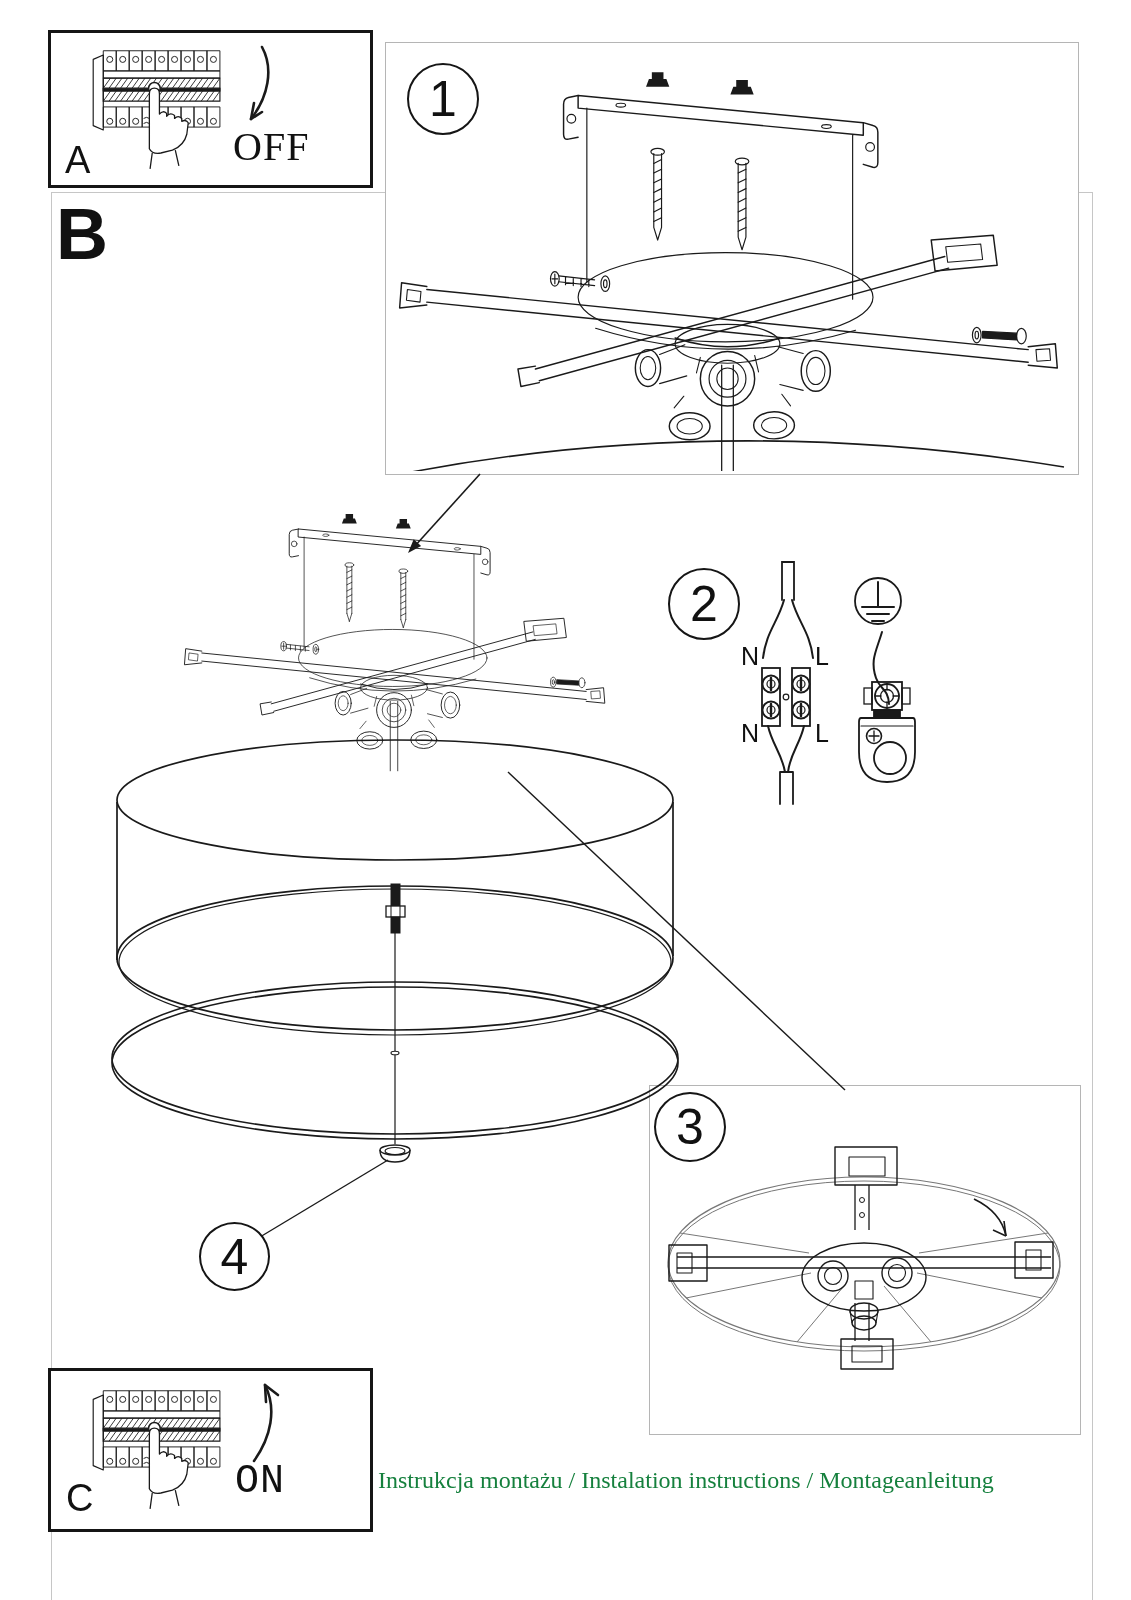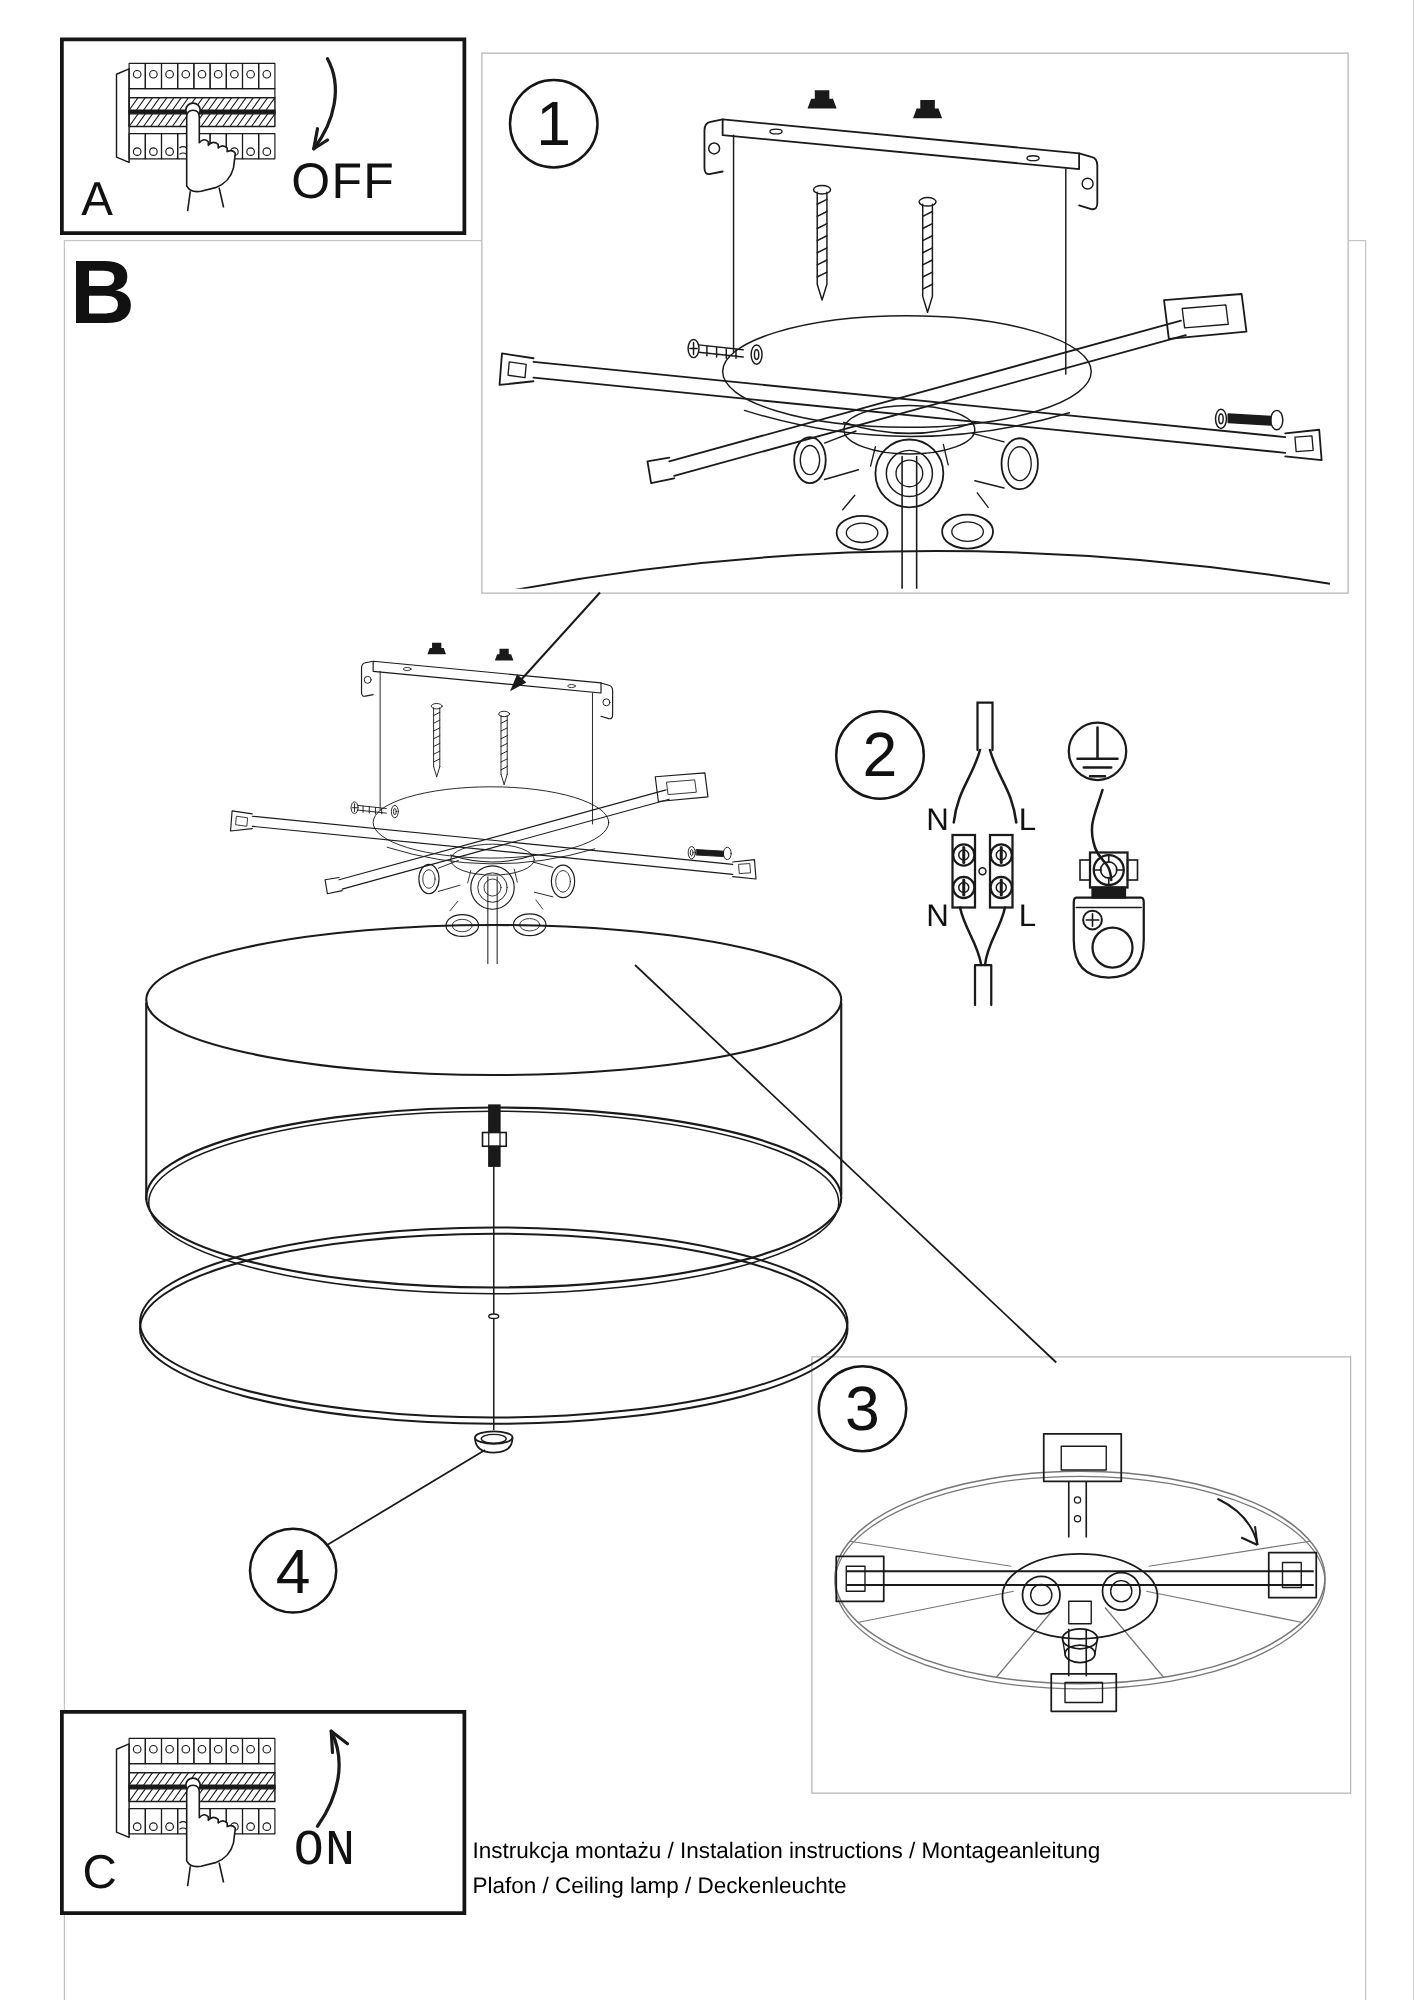--- a/index.html
+++ b/index.html
@@ -9,21 +9,21 @@
   .frame-light{border:1px solid #c6c6c6;background:transparent;}
   .stepbox{background:#fff;border:1.5px solid #b5b5b5;}
   .darkbox{background:#fff;border:3px solid #151515;}
   .circled{border:2.5px solid #151515;border-radius:50%;background:#fff;
            display:flex;align-items:center;justify-content:center;
            font-size:50px;line-height:1;color:#111;}
   .biglabel{font-size:38px;color:#111;}
   .actionlabel{font-size:40px;color:#111;letter-spacing:1px;}
   .wirelabel{font-size:25px;color:#111;width:34px;text-align:center;line-height:1;}
   #section-b-label{font-size:72px;font-weight:700;color:#111;line-height:1;}
-  #footer{font-size:18px;line-height:28px;color:#000000;}
+  #footer{font-size:24px;line-height:28px;color:#15803d;font-family:Liberation Serif, serif;}
   svg{display:block;}
 </style>
 </head>
 <body>
 
 <div id="page">
 
   <svg width="0" height="0" class="abs" aria-hidden="true">
     <defs>
       <g id="assembly" fill="none" stroke="#1a1a1a" stroke-width="1.5" stroke-linejoin="round" stroke-linecap="round">
@@ -288,33 +288,32 @@
 
   <div class="abs darkbox" style="left:48px;top:30px;width:319px;height:152px;overflow:hidden;">
     <svg class="abs" width="319" height="152" viewBox="0 0 319 152" style="left:0;top:0;">
       <use href="#breaker" transform="translate(35,12) scale(0.72)"></use>
       <g fill="none" stroke="#1a1a1a" stroke-width="2.6" stroke-linecap="round">
         <path d="M211,14 C223,36 217,64 200,86"></path>
         <path d="M200,86 L211,79 M200,86 L203,70"></path>
       </g>
     </svg>
     <div class="abs biglabel" style="left:14px;top:106px;">A</div>
-    <div class="abs actionlabel" style="left:182px;top:90px;">OFF</div>
+    <div class="abs actionlabel" style="left:182px;top:90px;font-family:Liberation Serif, serif;">OFF</div>
   </div>
 
   <div class="abs darkbox" style="left:48px;top:1368px;width:319px;height:158px;overflow:hidden;">
     <svg class="abs" width="319" height="158" viewBox="0 0 319 158" style="left:0;top:0;">
       <use href="#breaker" transform="translate(35,14) scale(0.72)"></use>
       <g fill="none" stroke="#1a1a1a" stroke-width="2.6" stroke-linecap="round">
         <path d="M203,90 C220,66 226,38 214,14"></path>
         <path d="M214,14 L215,31 M214,14 L227,24"></path>
       </g>
     </svg>
     <div class="abs biglabel" style="left:15px;top:106px;">C</div>
     <div class="abs actionlabel" style="left:184px;top:88px;font-family:Liberation Mono, monospace;">ON</div>
   </div>
 
   <div class="abs" id="footer" style="left:378px;top:1466px;">
     <div>Instrukcja montażu / Instalation instructions / Montageanleitung</div>
-    <div>Plafon / Ceiling lamp / Deckenleuchte</div>
   </div>
 
 </div>
 
 </body></html>

